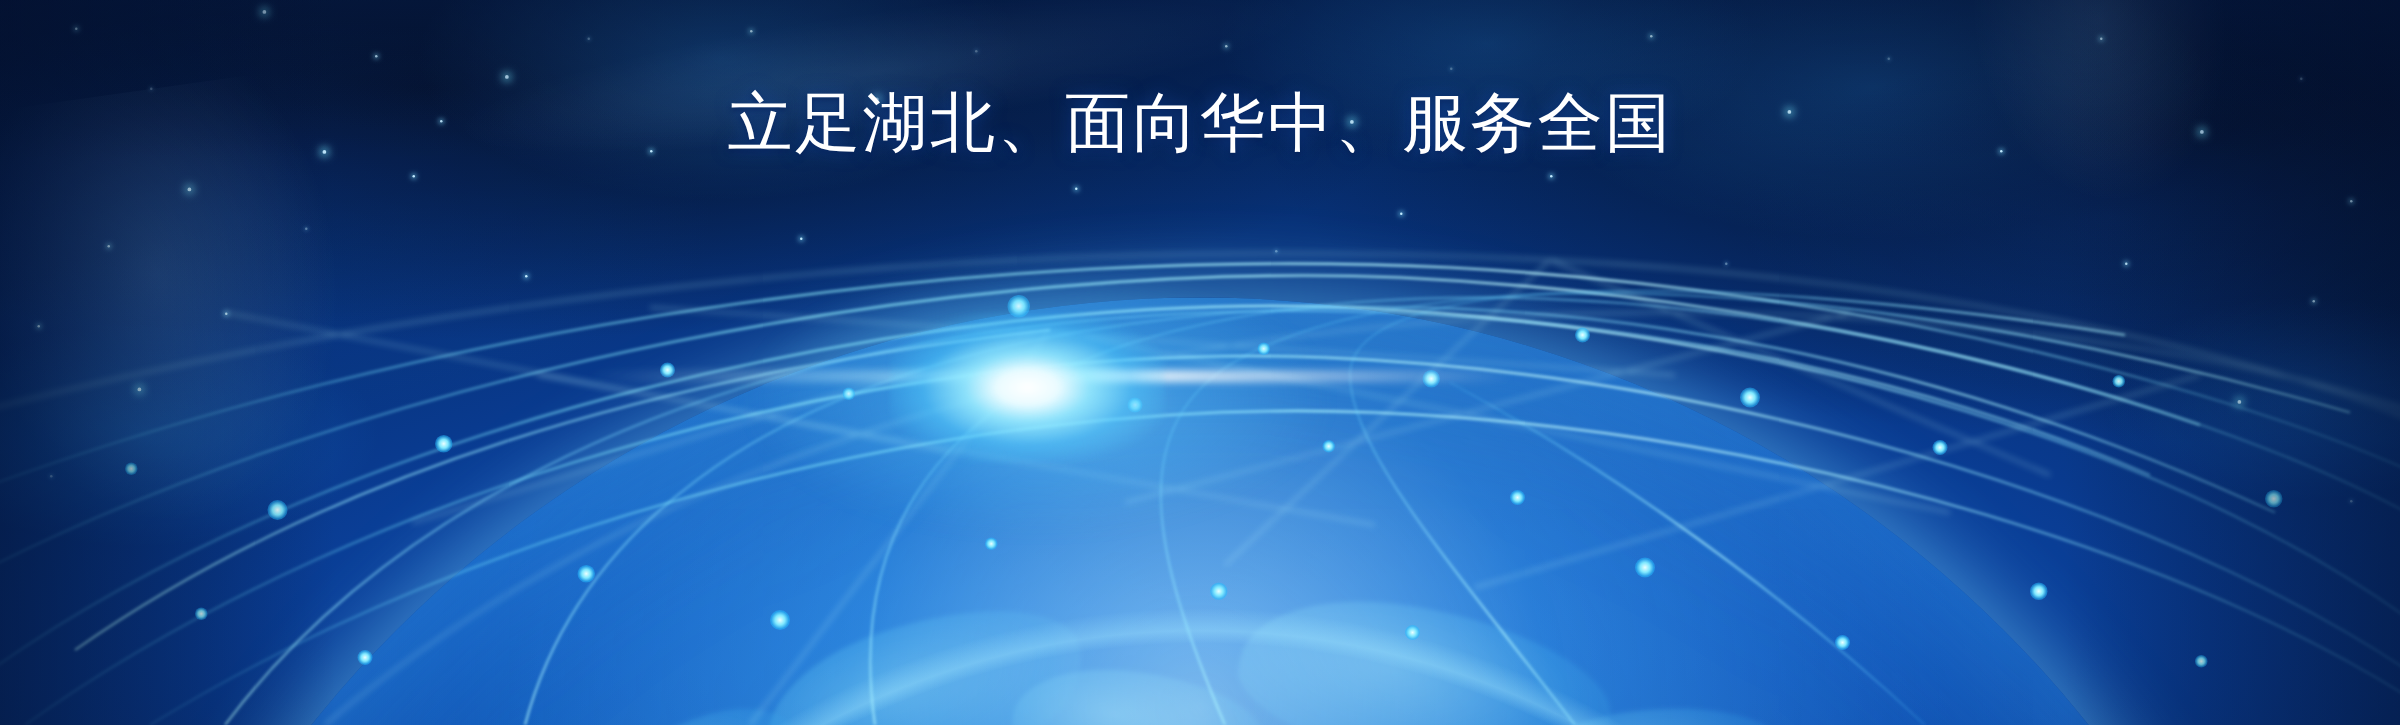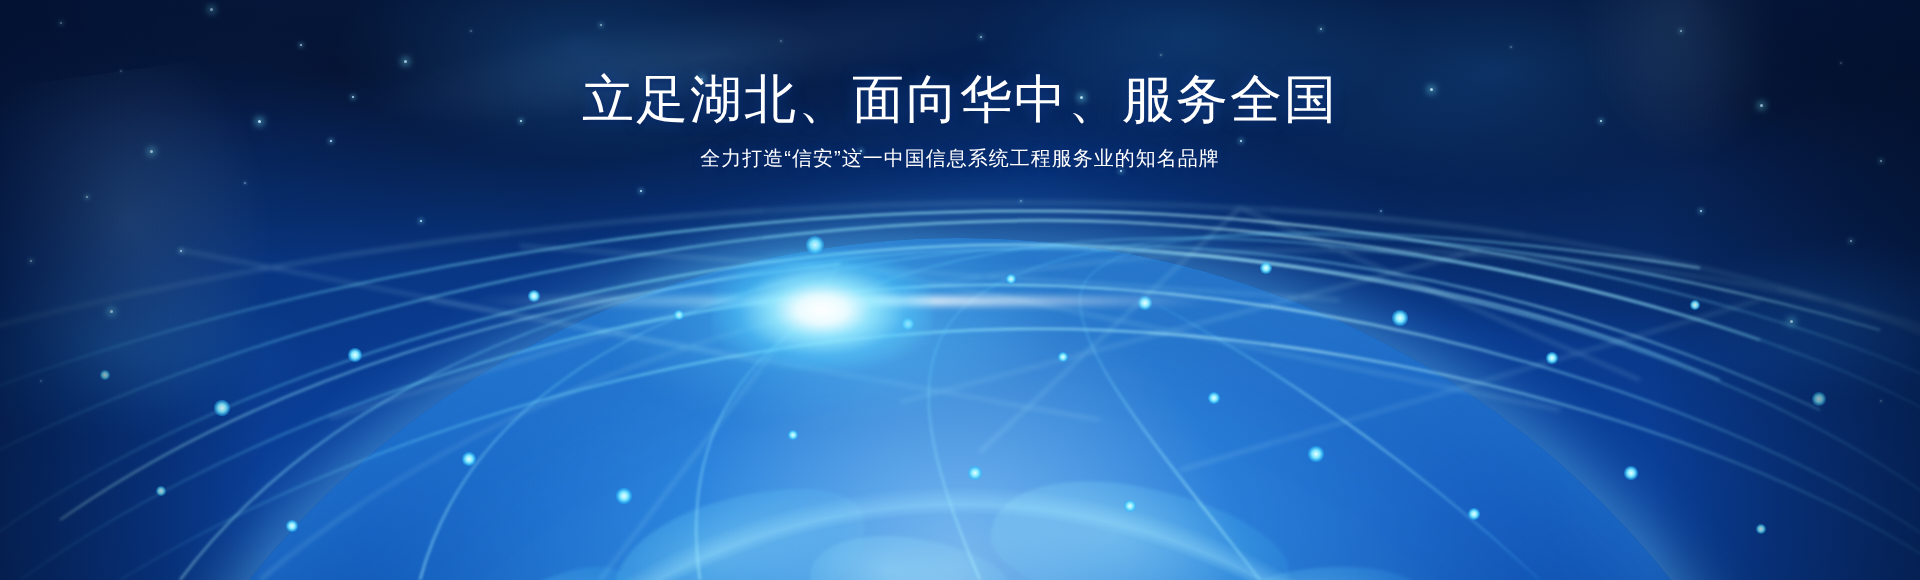--- a/index.html
+++ b/index.html
@@ -293,17 +293,16 @@
       <span class="node" style="left:1208px;top:392px;width:12px;height:12px"></span>
     </div>
 
     <div class="burst2"></div>
     <div class="burst-ray"></div>
     <div class="burst"></div>
   </div>
 
   <div class="copy">
     <h1 class="headline">立足湖北、面向华中、服务全国</h1>
-    <p class="subline">全力打造“信安”这一中国信息系统工程服务业的知名品牌</p>
   </div>
 
   <div class="vignette"></div>
 </div>
 
 </body></html>

